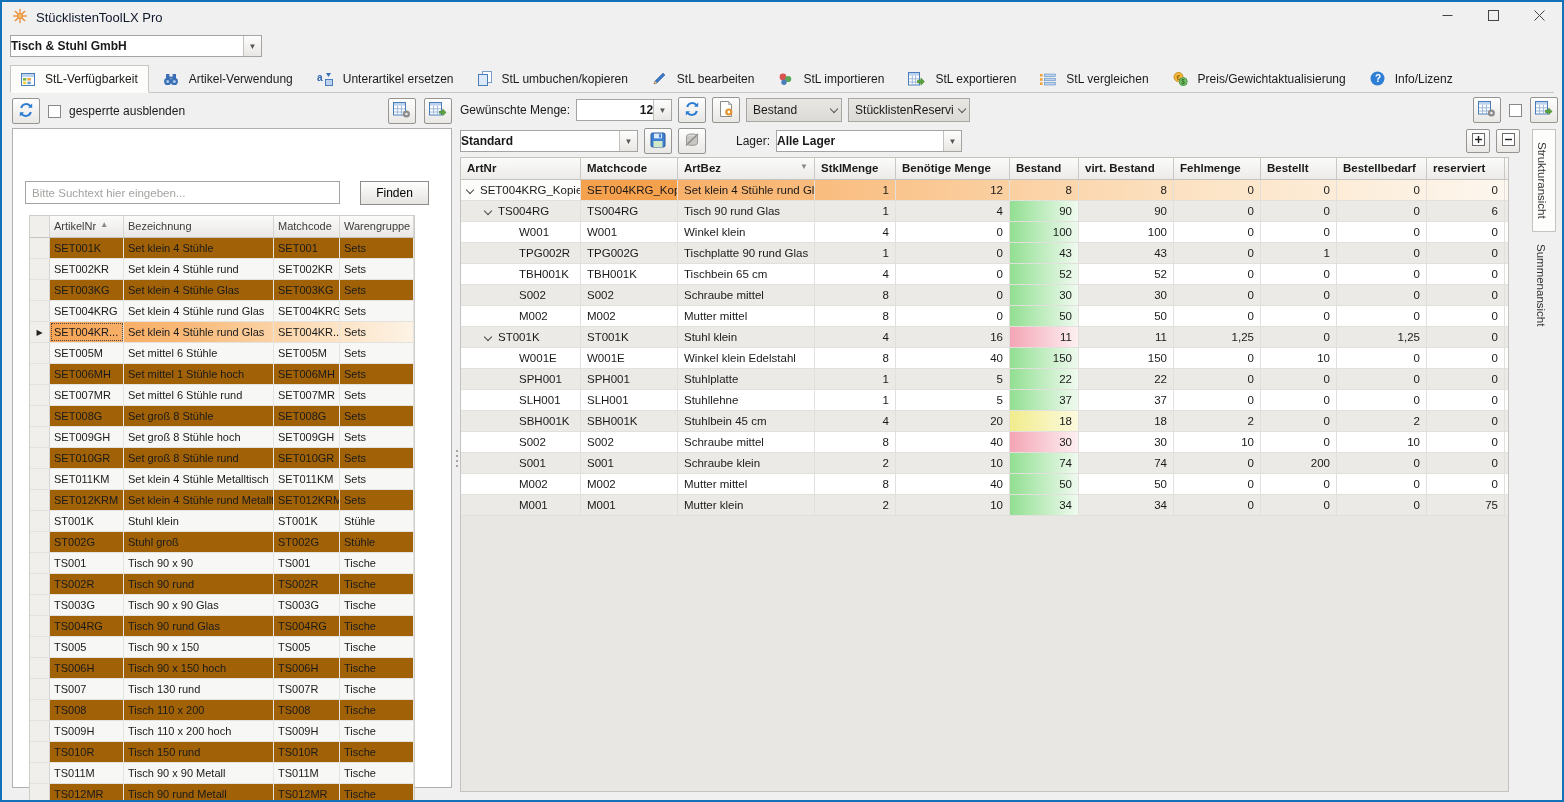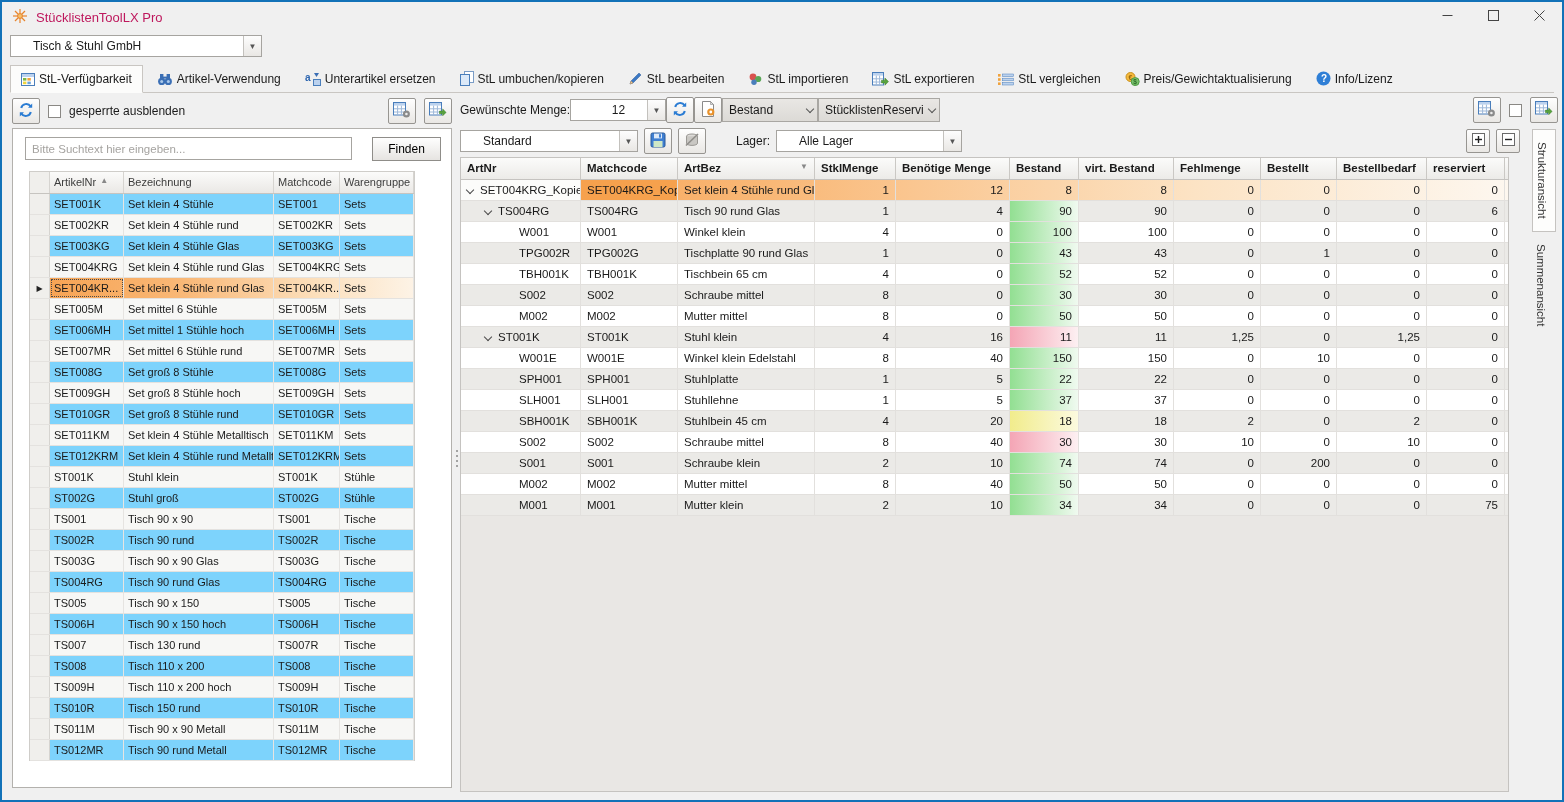--- a/index.html
+++ b/index.html
@@ -5,66 +5,66 @@
   * { margin:0; padding:0; box-sizing:border-box; }
   html,body { background:#cfcfcf; }
   .window {
     position:relative; width:1564px; height:802px;
     background:#f0f0f0; border:2px solid #1272b8;
     font-family:"Liberation Sans", sans-serif; font-size:12px; color:#1a1a1a;
     overflow:hidden;
   }
   
   .titlebar { position:absolute; top:0; left:0; right:0; height:30px; display:flex; align-items:center; padding-left:10px; gap:8px; }
-  .title-text { font-size:13px; color:#be185d; }
+  .title-text { font-size:13px; color:#0f172a; }
   .win-controls { margin-left:auto; display:flex; height:30px; }
   .win-btn { width:46px; display:flex; align-items:center; justify-content:center; }
   
   .combo { display:flex; align-items:center; background:#fff; border:1px solid #a6a4a0; height:22px; }
-  .combo .val { flex:1; padding:0 22px; white-space:nowrap; overflow:hidden; }
+  .combo .val { flex:1; padding:0 0; white-space:nowrap; overflow:hidden;font-weight:bold; }
   .combo .arrow-btn { width:18px; align-self:stretch; border-left:1px solid #c3c1bd; background:linear-gradient(#fdfdfd,#e9e7e4); display:flex; align-items:center; justify-content:center; font-size:8px; color:#555; }
   .fcombo { display:flex; align-items:center; background:linear-gradient(#e9e7e4,#dcdad6); border:1px solid #a9a7a3; height:24px; padding:0 4px 0 6px; gap:6px; }
   .fcombo .val { white-space:nowrap; overflow:hidden; }
   .chev { width:6px; height:6px; border-right:1.5px solid #555; border-bottom:1.5px solid #555; transform:rotate(45deg); margin-bottom:3px; flex:none; }
   .tbtn { width:28px; height:26px; border:1px solid #979591; border-radius:2px; background:linear-gradient(#fefefe,#e9e7e4); display:flex; align-items:center; justify-content:center; flex:none; }
   .sbtn { width:24px; height:24px; border:1px solid #979591; border-radius:2px; background:linear-gradient(#fefefe,#e9e7e4); display:flex; align-items:center; justify-content:center; flex:none; }
   .cb { width:13px; height:13px; background:#fff; border:1px solid #8a8884; display:inline-block; flex:none; }
   .lbl { white-space:nowrap; }
   
   .company-combo { position:absolute; left:8px; top:33px; width:252px; }
   
   .tabbar { position:absolute; top:60px; left:8px; right:8px; height:31px; display:flex; align-items:flex-end; gap:4px; border-bottom:1px solid #c9c6c2; }
-  .tab { display:flex; align-items:center; gap:4px; padding:6px 10px; white-space:nowrap; }
+  .tab { display:flex; align-items:center; gap:10px; padding:6px 10px; white-space:nowrap; }
   .tab.active { background:#fcfcfb; border:1px solid #c9c6c2; border-bottom-color:#fcfcfb; position:relative; top:1px; }
   .tab-icon { display:flex; align-items:center; }
   
   .lp-toolbar { position:absolute; top:94px; left:10px; width:440px; height:30px; display:flex; align-items:center; gap:8px; }
   .lp-spacer { flex:1; }
   .lp-box { position:absolute; top:126px; left:10px; width:440px; bottom:12px; background:#fff; border:1px solid #b3b1ad; }
-  .search-row { display:flex; gap:20px; padding:8px 10px 6px 12px; }
+  .search-row { display:flex; gap:20px; padding:8px 22px 6px 12px;margin-top:44px; }
   .search-input { flex:1; height:23px; border:1px solid #a6a4a0; padding:0 6px; font:11.5px "Liberation Sans",sans-serif; color:#333; }
   .search-input::placeholder { color:#a5a3a0; }
   .find-btn { width:69px; height:24px; border:1px solid #8f8d89; background:linear-gradient(#fefefe,#e6e4e1); font:12px "Liberation Sans",sans-serif; }
   .ltable { margin:4px 0 0 16px; width:386px; border:1px solid #cfcdc9; border-bottom:none; font-size:11px; }
   .lgrid { display:grid; grid-template-columns:20px 74px 150px 66px 74px; }
   .lhead { height:22px; background:linear-gradient(#fbfbfa,#eae8e5); border-bottom:1px solid #c6c4c0; color:#3c3c3c; }
   .lhead .hc { padding:4px 4px 0 4px; border-right:1px solid #d6d4d0; display:flex; gap:4px; overflow:hidden; white-space:nowrap; }
   .sort { font-size:8px; color:#888; }
-  .lrow { height:21px; border-bottom:1px solid #e4e2df; background:#7dd3fc; }
+  .lrow { height:21px; border-bottom:1px solid #e4e2df; background:#a16207; }
   .lrow.alt { background:#f7f7f5; }
   .lrow .c { padding:4px 4px 0 4px; border-right:1px solid #e6e4e1; white-space:nowrap; overflow:hidden; }
   .lrow .ind, .lhead .ind { background:#f0efec; border-right:1px solid #d6d4d0; font-size:8px; color:#222; display:flex; align-items:center; justify-content:center; padding:0; }
   .lrow.sel { background:linear-gradient(90deg,#f7a14f 0%,#f9b877 40%,#fce0bd 75%,#fdf3e6 100%); }
   .lrow.sel .ind { background:#f0efec; }
   .lrow .c.focus { outline:1px dotted #4a4a4a; outline-offset:-2px; }
   
   .splitter { position:absolute; left:452px; top:126px; bottom:12px; width:5px; display:flex; flex-direction:column; justify-content:center; align-items:center; gap:3px; }
   .splitter i { width:2px; height:2px; background:#8a8a8a; border-radius:50%; }
   
-  .rp-toolbar1 { position:absolute; top:94px; left:458px; right:4px; height:28px; display:flex; align-items:center; }
+  .rp-toolbar1 { position:absolute; top:94px; left:458px; right:4px; height:28px; display:flex; align-items:center; gap:6px; }
   .rp-toolbar2 { position:absolute; top:126px; left:458px; right:4px; height:26px; display:flex; align-items:center; gap:6px; }
   .spin { width:96px; }
   .spin .val { text-align:right; }
   .stats-box { width:228px; height:24px; background:#fff; border:1px solid #6f6d69; padding:4px 6px 0 6px; white-space:nowrap; overflow:hidden; }
   .rgroup { margin-left:auto; display:flex; align-items:center; gap:8px; }
   .rgroup2 { margin-left:auto; margin-right:38px; display:flex; align-items:center; gap:6px; }
   
   .tree { position:absolute; left:458px; top:155px; width:1049px; bottom:8px; background:#e9e7e4; border:1px solid #c5c3c0; font-size:11.5px; overflow:hidden; }
   .tgrid { display:grid; grid-template-columns:120px 97px 137px 81px 114px 69px 95px 87px 76px 90px 78px; }
   .thead { height:22px; background:linear-gradient(#fbfbfa,#ecebe8); border-bottom:1px solid #c5c3c0; font-weight:bold; }

